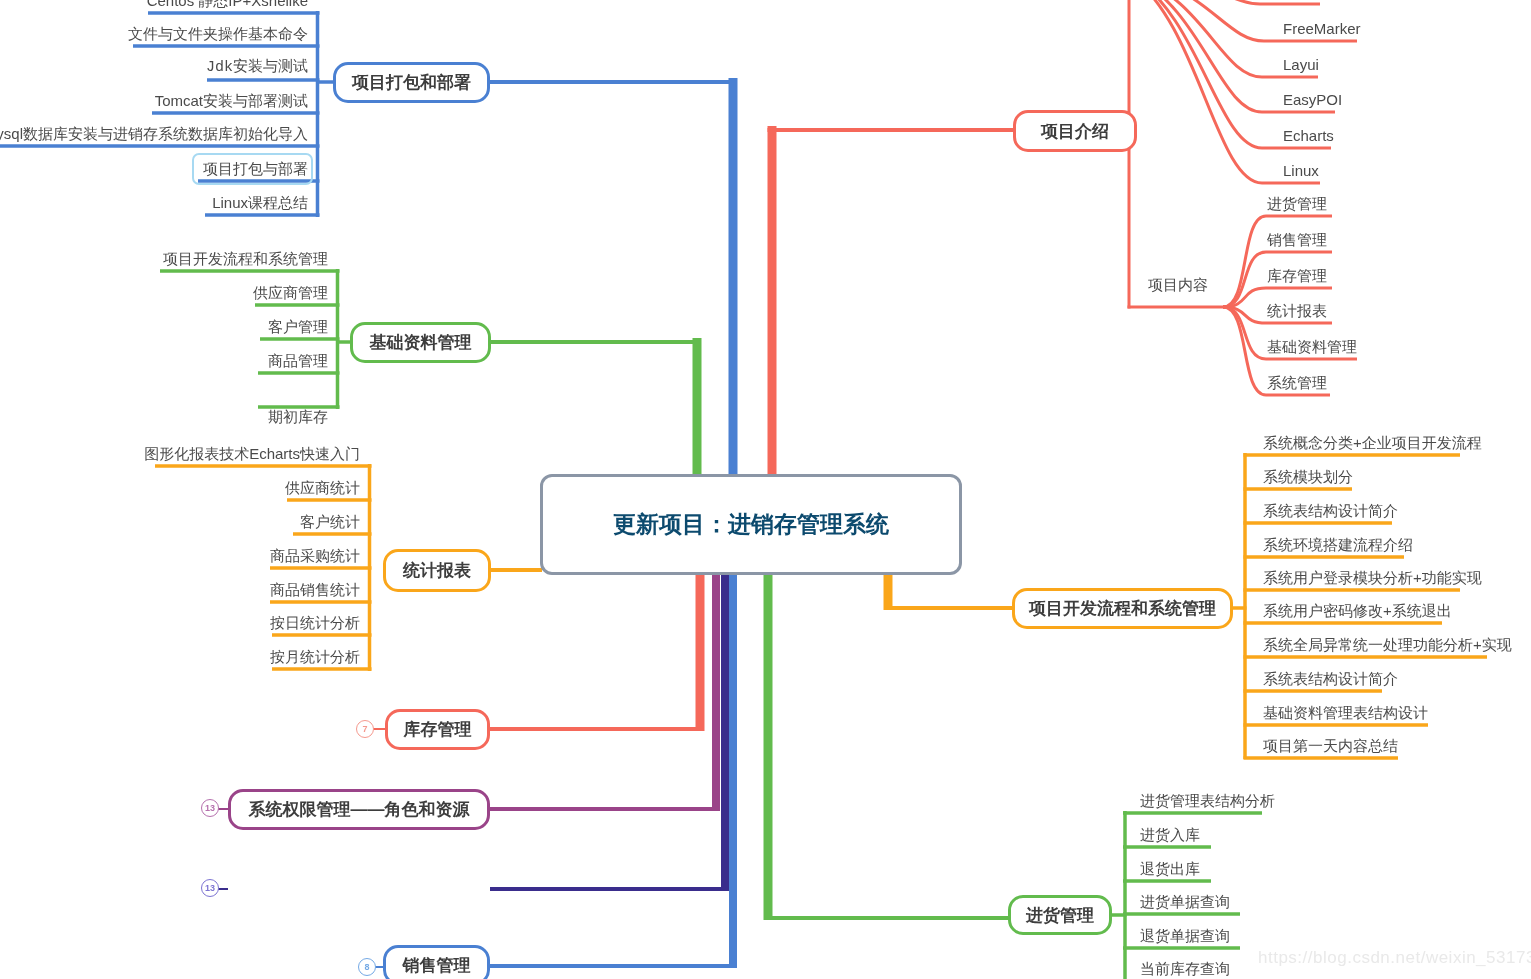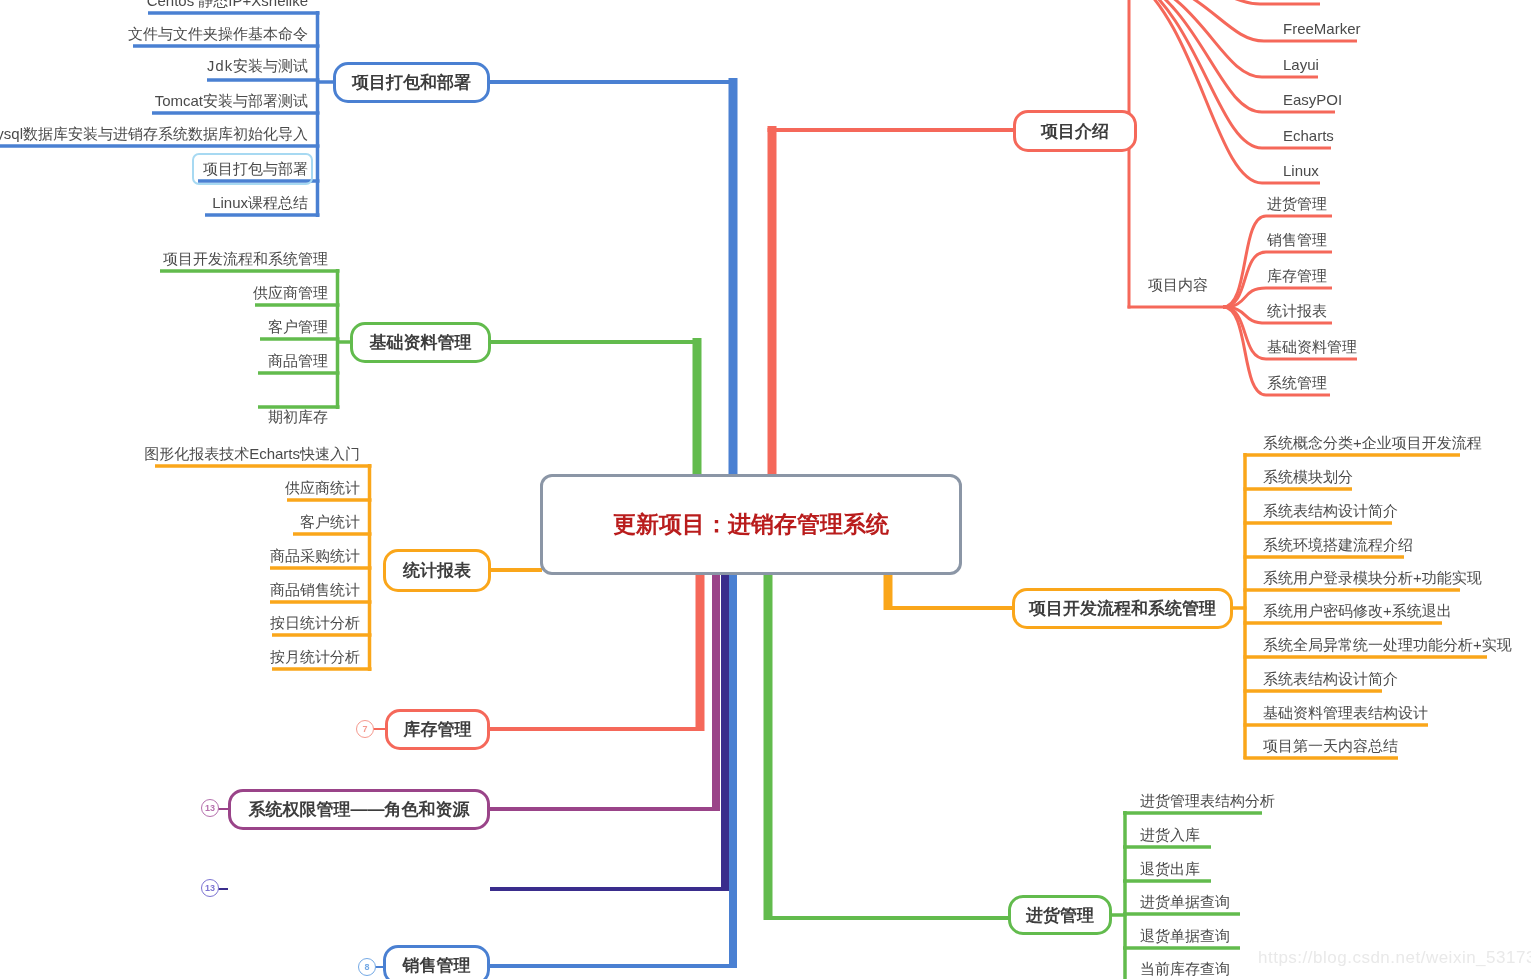--- a/index.html
+++ b/index.html
@@ -12,21 +12,21 @@
             display:flex;align-items:center;justify-content:center;
             font-weight:bold;font-size:17px;color:#3d3d3d;white-space:nowrap;box-sizing:border-box;}
   .node-box.red{border-color:#f5685a;}
   .node-box.green{border-color:#62bb4d;}
   .node-box.orange{border-color:#faa61a;}
   .node-box.purple{border-color:#9a4489;}
   .node-box.navy{border-color:#3a2d8c;}
   .center-box{position:absolute;left:540px;top:474px;width:422px;height:101px;background:#fff;
               border:3px solid #8b96a6;border-radius:12px;display:flex;flex-direction:column;
               align-items:center;justify-content:center;box-sizing:border-box;z-index:3;}
-  .center-box .t{font-weight:bold;font-size:23px;line-height:33px;color:#b91c1c;white-space:nowrap;}
+  .center-box .t{font-weight:bold;font-size:23px;line-height:33px;color:#0c4a6e;white-space:nowrap;}
   .badge{position:absolute;width:18px;height:18px;box-sizing:border-box;border:1.5px solid;
          border-radius:50%;background:#fff;font-size:9px;font-weight:bold;
          display:flex;align-items:center;justify-content:center;z-index:4;}
   .watermark{position:absolute;left:1258px;top:948px;font-size:17px;color:#e9e9e9;
              letter-spacing:.5px;white-space:nowrap;}
   .bx{z-index:3;}
 </style>
 </head>
 <body>
 

